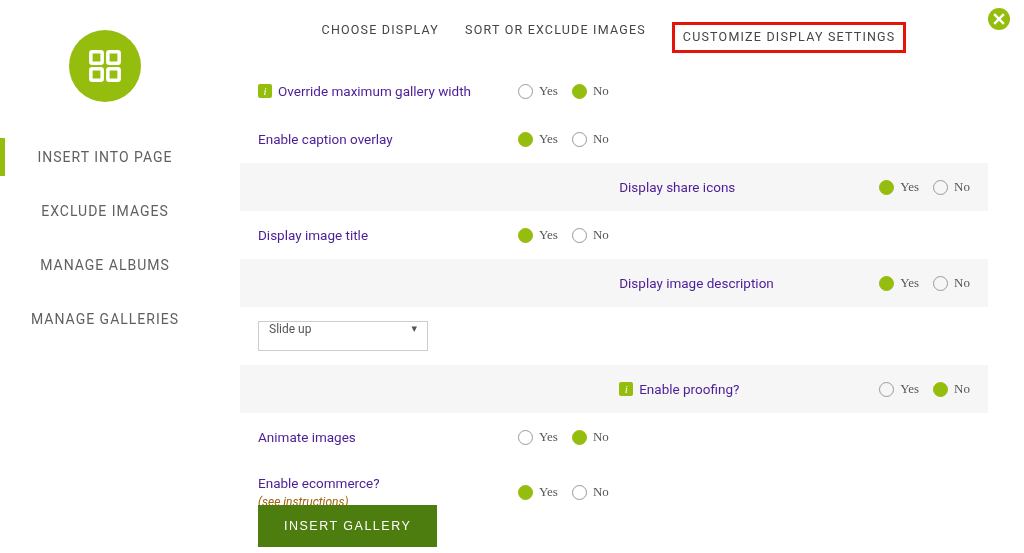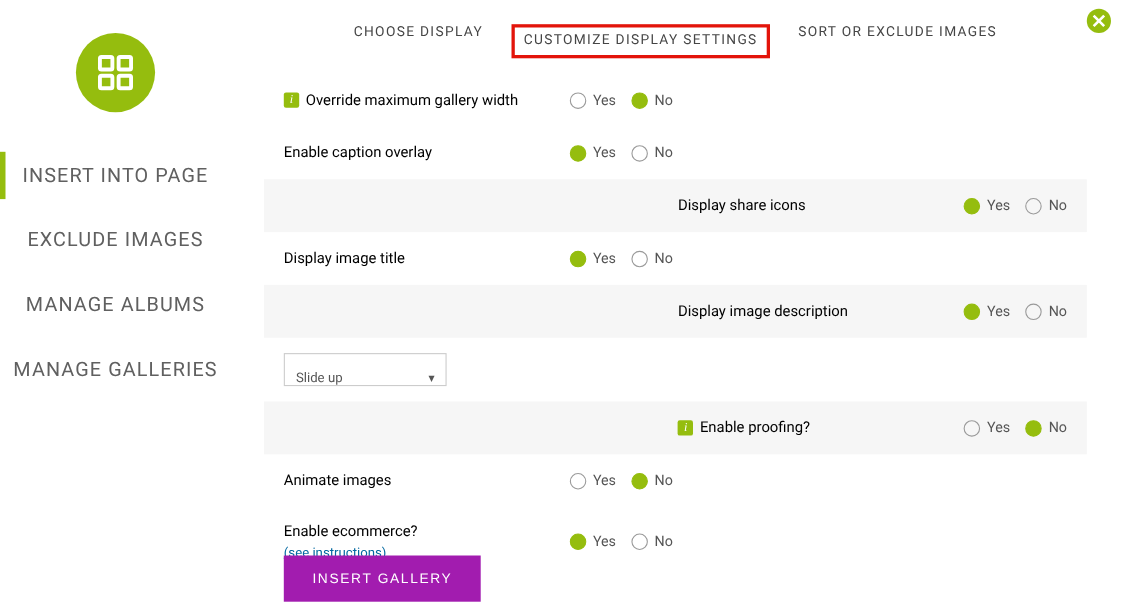--- a/index.html
+++ b/index.html
@@ -32,21 +32,21 @@
   }
   .logo {
     width: 72px; height: 72px;
     background: #95bd0e;
     border-radius: 50%;
     margin: 0 auto 28px;
     display: flex; align-items: center; justify-content: center;
   }
   .logo svg { width: 34px; height: 34px; fill: none; stroke: #fff; stroke-width: 2.5; }
   .side-item {
-    font-size: 18px;
+    font-size: 14px;
     letter-spacing: 1px;
     color: #606060;
     padding: 19px 10px;
     cursor: pointer;
     position: relative;
   }
   .side-item.active::before {
     content: '';
     position: absolute;
     left: 0; top: 8px; bottom: 8px;
@@ -107,69 +107,71 @@
     color: #fff;
     font-family: Georgia, serif;
     font-style: italic;
     font-size: 11px;
     text-align: center;
     line-height: 14px;
     border-radius: 2px;
   }
   .row-label {
     font-size: 13.5px;
-    color: #000000;
+    color: #4c1d95;
   }
   .see-inst {
+    font-style: italic;
     font-size: 12px;
-    color: #0369a1;
+    color: #a16207;
     text-decoration: underline;
     cursor: pointer;
   }
   .controls {
     display: flex;
     align-items: center;
     gap: 14px;
   }
   .radio {
     display: flex;
     align-items: center;
     gap: 6px;
     cursor: pointer;
+    font-family: Liberation Serif, serif;
   }
   .radio-circle {
     width: 15px; height: 15px;
     border: 1.5px solid #9a9a9a;
     border-radius: 50%;
     display: inline-block;
   }
   .radio.selected .radio-circle {
     background: #95bd0e;
     border-color: #95bd0e;
   }
   .radio-label { font-size: 13px; color: #555; }
   .select {
-    width: 148px;
+    width: 170px;
     height: 30px;
     border: 1px solid #ccc;
     padding: 0 10px;
     font-size: 12px;
     color: #555;
     display: flex;
-    align-items: flex-end;
+    align-items: flex-start;
     justify-content: space-between;
     background: #fff;
     cursor: pointer;
   }
   .select-chevron {
     font-size: 11px;
   }
   .insert-btn {
     margin: 18px 0 0 18px;
-    background: #a21caf;
+    background: #4d7c0f;
     color: #fff;
     border: none;
     padding: 14px 26px;
     font-size: 12.5px;
     letter-spacing: 1.5px;
     cursor: pointer;
   }
 </style>
 </head>
 <body>
@@ -193,22 +195,22 @@
       <div class="side-item active">INSERT INTO PAGE</div>
       <div class="side-item">EXCLUDE IMAGES</div>
       <div class="side-item">MANAGE ALBUMS</div>
       <div class="side-item">MANAGE GALLERIES</div>
     </div>
 </div>
 
 <div class="main">
   <div class="tabs" id="tabs">
       <div class="tab">CHOOSE DISPLAY</div>
+      <div class="tab">SORT OR EXCLUDE IMAGES</div>
       <div class="tab active highlight-box">CUSTOMIZE DISPLAY SETTINGS</div>
-      <div class="tab">SORT OR EXCLUDE IMAGES</div>
     </div>
   <div class="settings" id="settings">
       <div class="row">
         <div class="row-label-wrap">
           <div class="row-label-line">
             <span class="info-icon">i</span>
             <span class="row-label">Override maximum gallery width</span>
           </div>
         </div>
         <div class="controls">

